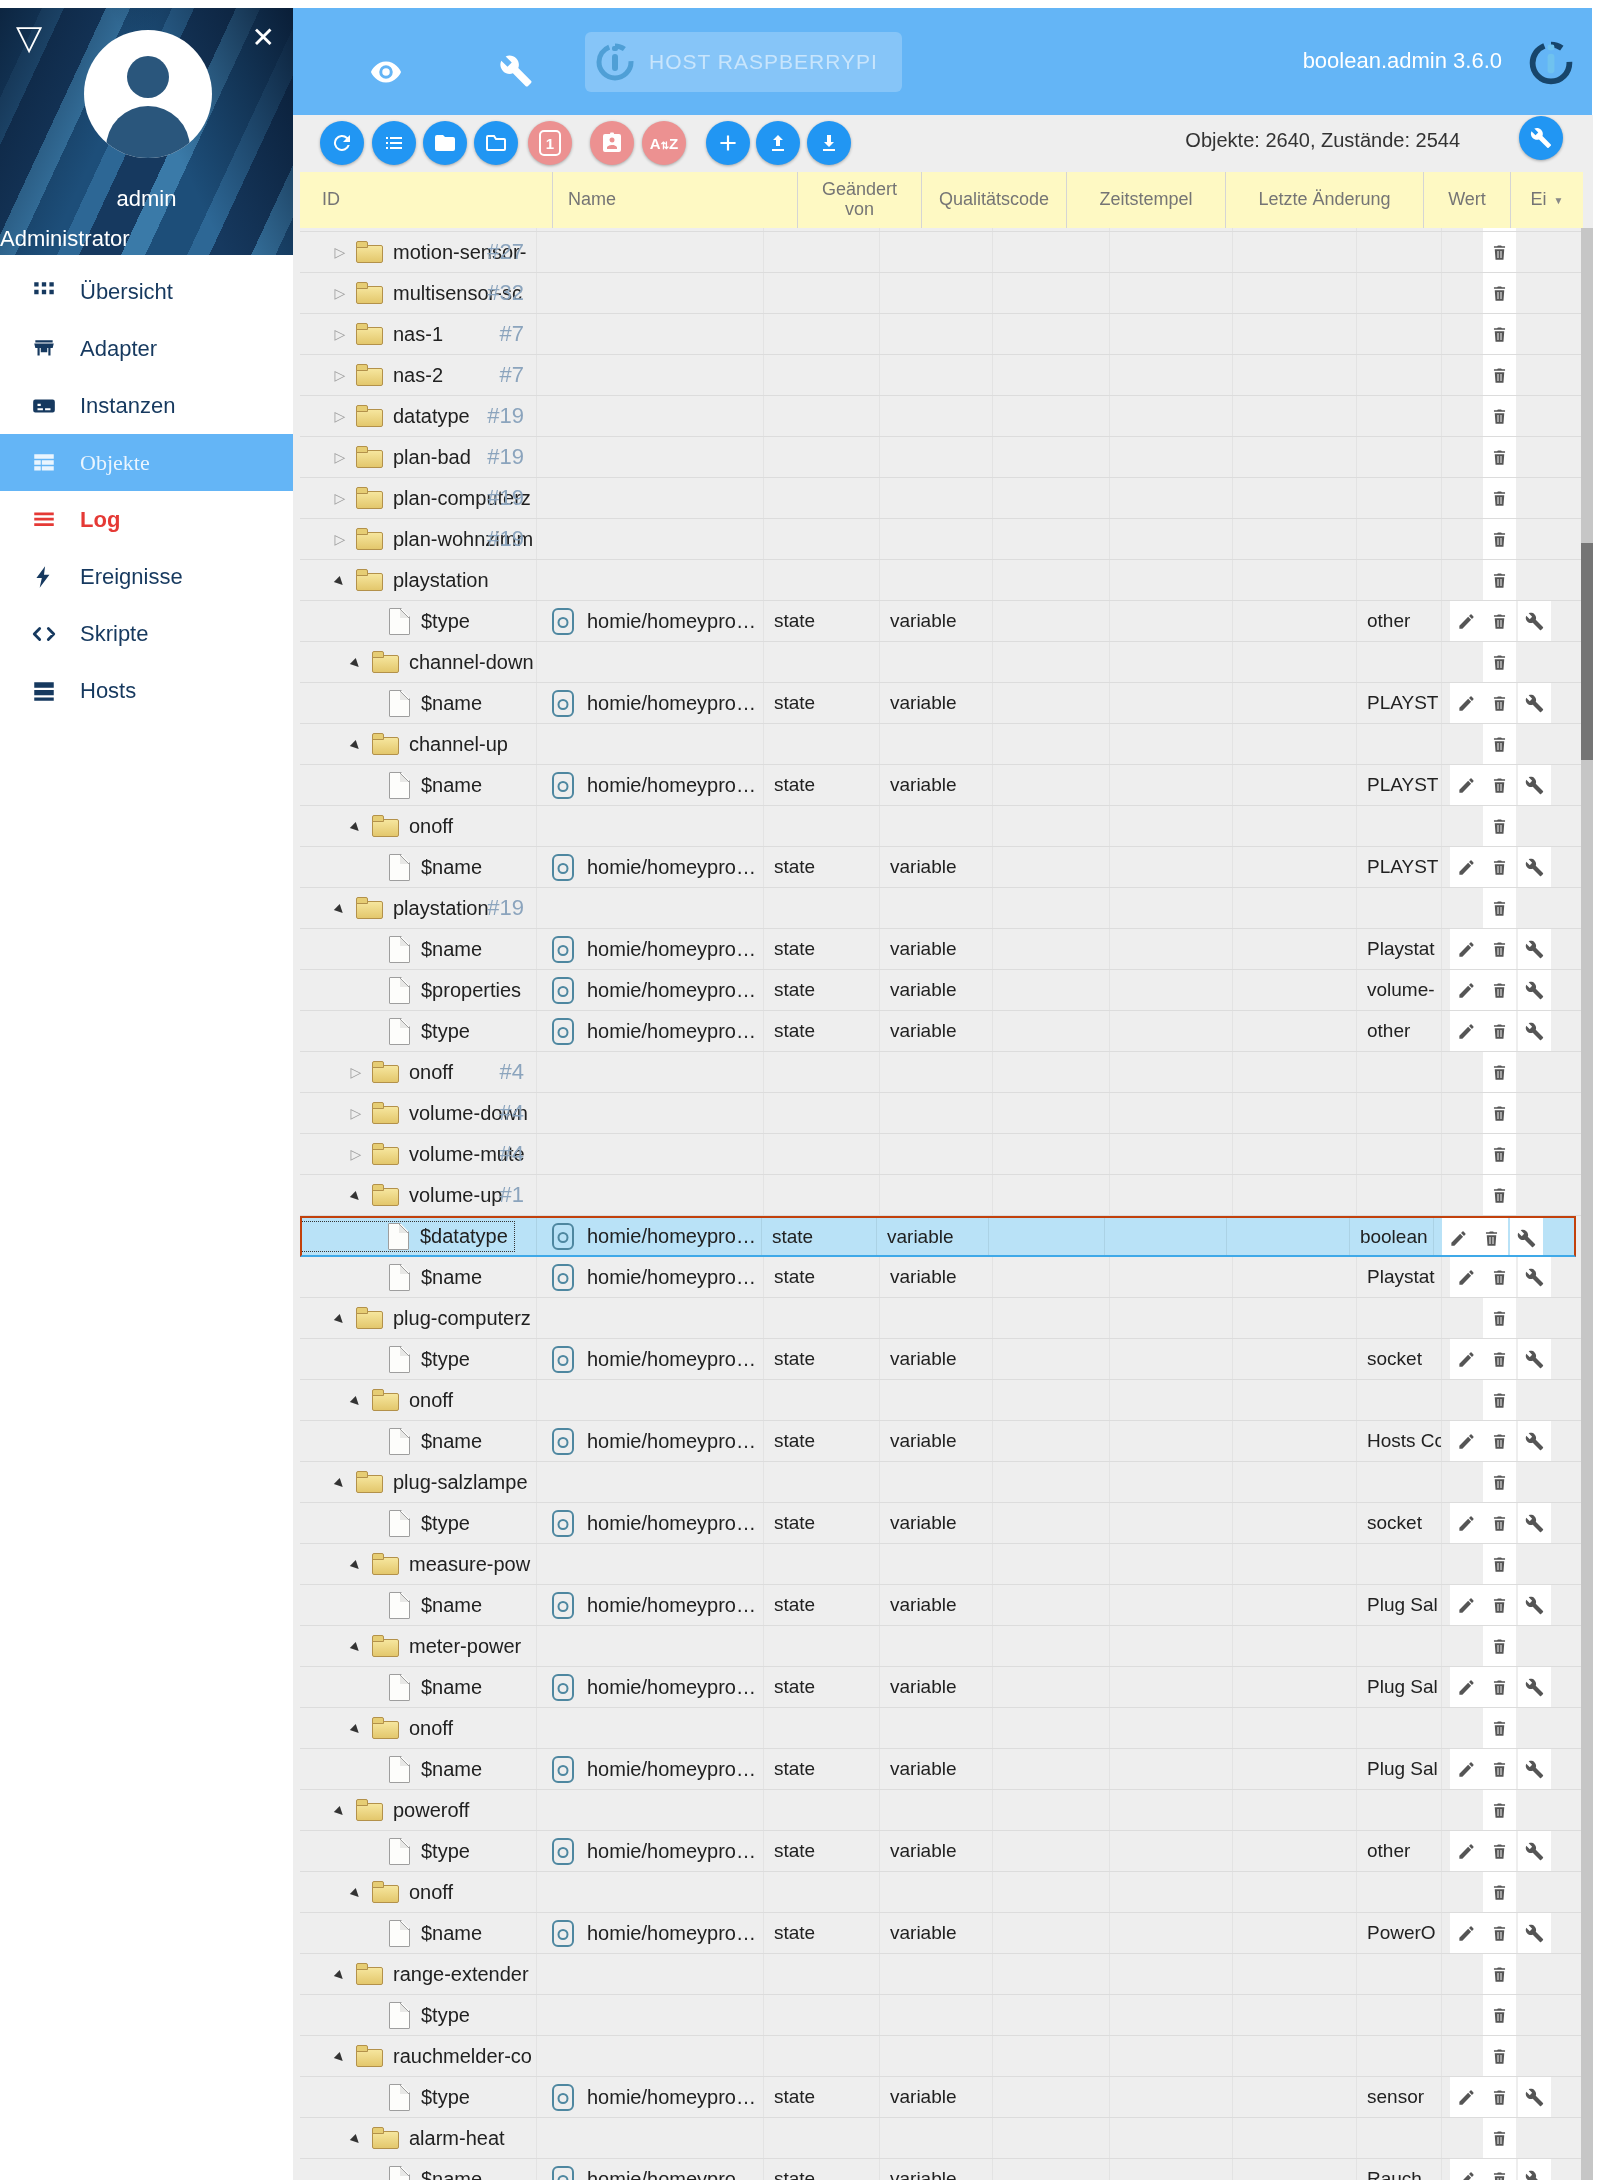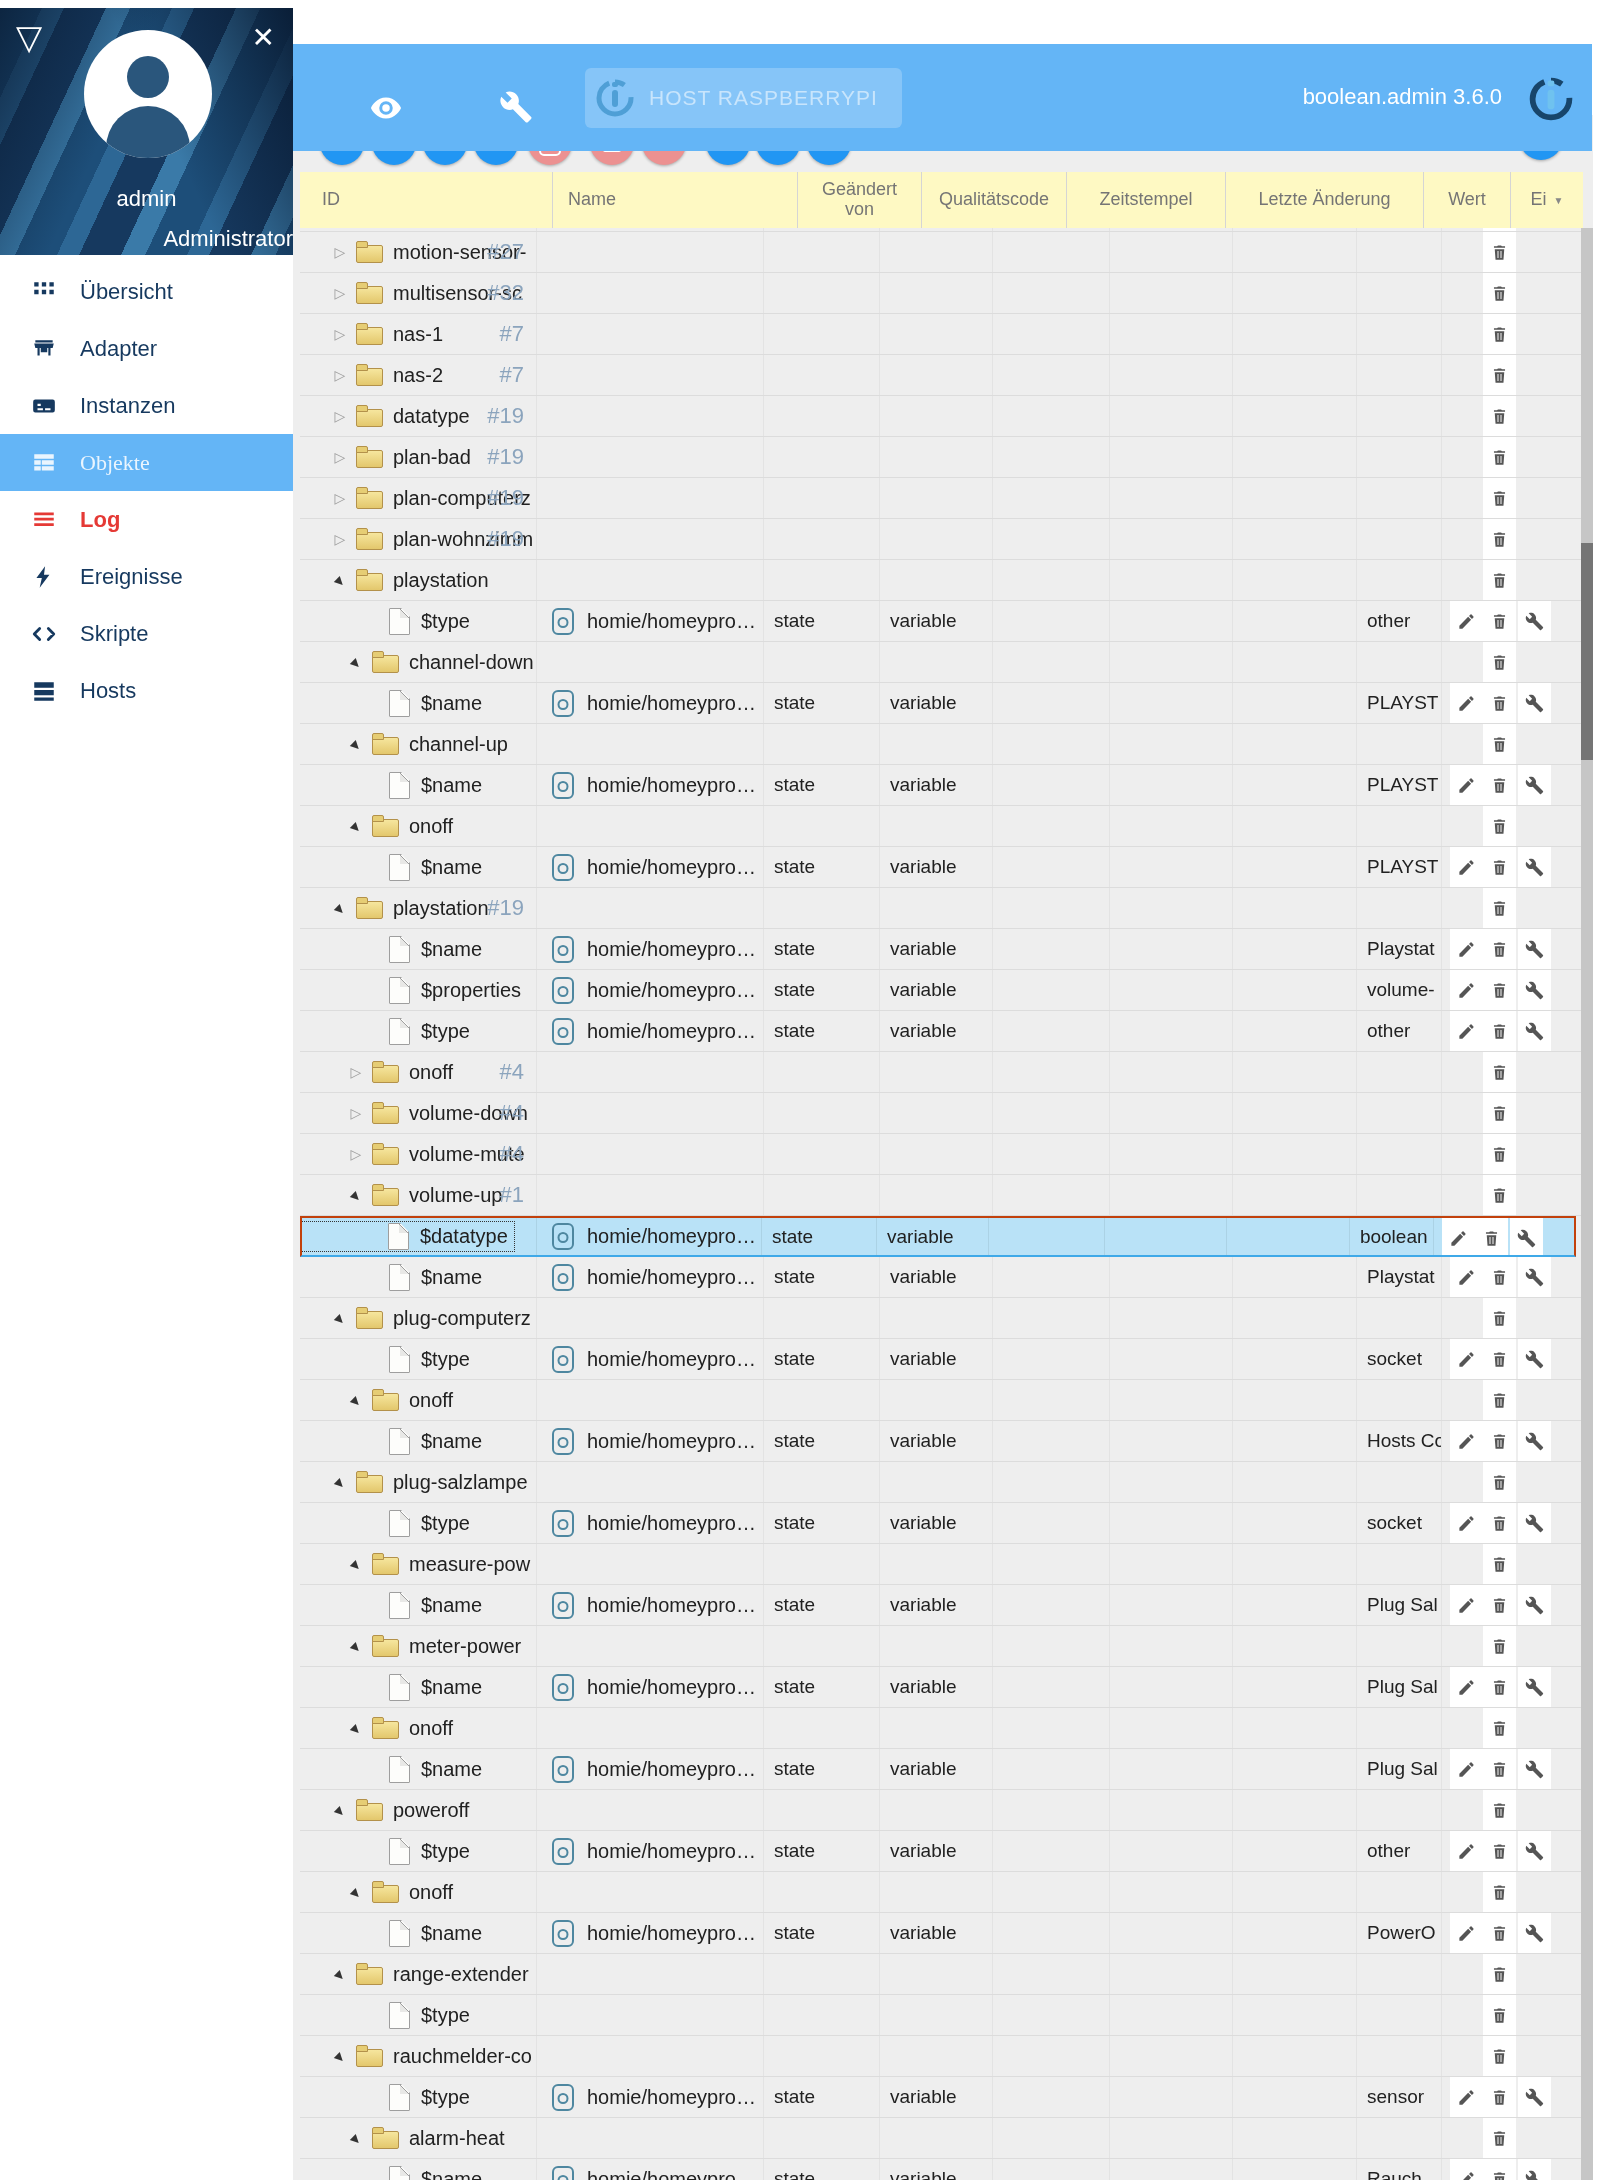--- a/index.html
+++ b/index.html
@@ -13,32 +13,32 @@
       linear-gradient(245deg, rgba(8,25,48,.9) 0%, rgba(8,25,48,0) 45%),
       repeating-linear-gradient(115deg, #1d4e79 0 38px, #2d6795 38px 58px, #16395f 58px 96px, #3a7aa8 96px 118px),
       #1d4e79;
   }
   .nabla { position:absolute; left:16px; top:12px; color:#fff; font-size:34px; line-height:1; cursor:pointer; }
   .close-x { position:absolute; right:18px; top:16px; color:#fff; font-size:28px; line-height:1; cursor:pointer; }
   .avatar { position:absolute; left:84px; top:22px; width:128px; height:128px; border-radius:50%; background:#fff; overflow:hidden; }
   .avatar .head { position:absolute; left:43px; top:26px; width:42px; height:42px; border-radius:50%; background:#2a567c; }
   .avatar .body { position:absolute; left:22px; top:76px; width:84px; height:56px; border-radius:42px 42px 6px 6px; background:#2a567c; }
   .user-name { position:absolute; left:0; top:178px; width:293px; text-align:center; color:#fff; font-size:22px; }
-  .user-role { position:absolute; left:0; top:218px; width:293px; text-align:right; color:#fff; font-size:22px; }
+  .user-role { position:absolute; left:0; top:218px; width:293px; text-align:left; color:#fff; font-size:22px; }
   .nav { position:absolute; top:255px; left:0; width:293px; }
   .nav-item { position:relative; height:57px; display:flex; align-items:center; cursor:pointer; color:#16395f; }
   .nav-item .nico { width:28px; height:28px; margin-left:30px; flex:none; display:flex; align-items:center; justify-content:center; }
   .nav-item .nlabel { margin-left:22px; font-size:22px; }
   .nav-item.active { background:#64b5f6; color:#eaf5fe;font-family:Liberation Serif, serif; }
   .nav-item.log { color:#e53935; }
   .nav-item.log .nlabel { font-weight:bold; }
   .nico svg { display:block; }
 
   
-  .appbar { position:absolute; left:293px; top:8px; width:1299px; height:107px; background:#64b5f6; z-index:10;margin-top:36px; }
+  .appbar { position:absolute; left:293px; top:8px; width:1299px; height:107px; background:#64b5f6; z-index:10; }
   .ab-icon { position:absolute; top:46px; width:36px; height:36px; color:#fff; }
   .host-btn { position:absolute; left:292px; top:24px; width:317px; height:60px; background:rgba(255,255,255,.22); border-radius:6px; display:flex; align-items:center; cursor:pointer; }
   .host-logo { width:40px; height:40px; margin-left:10px; flex:none; }
   .host-label { margin-left:14px; font-size:21px; letter-spacing:1px; color:rgba(255,255,255,.55); white-space:nowrap; }
   .app-title { position:absolute; right:90px; top:40px; font-size:22px; color:#fff; }
   .io-logo { position:absolute; right:18px; top:32px; width:46px; height:46px; }
 
   
   .contentbg { position:absolute; left:293px; top:115px; width:1300px; height:2065px; background:#eeeeee; }
   .toolbar { position:absolute; left:293px; top:115px; width:1300px; height:57px; z-index:5; }

